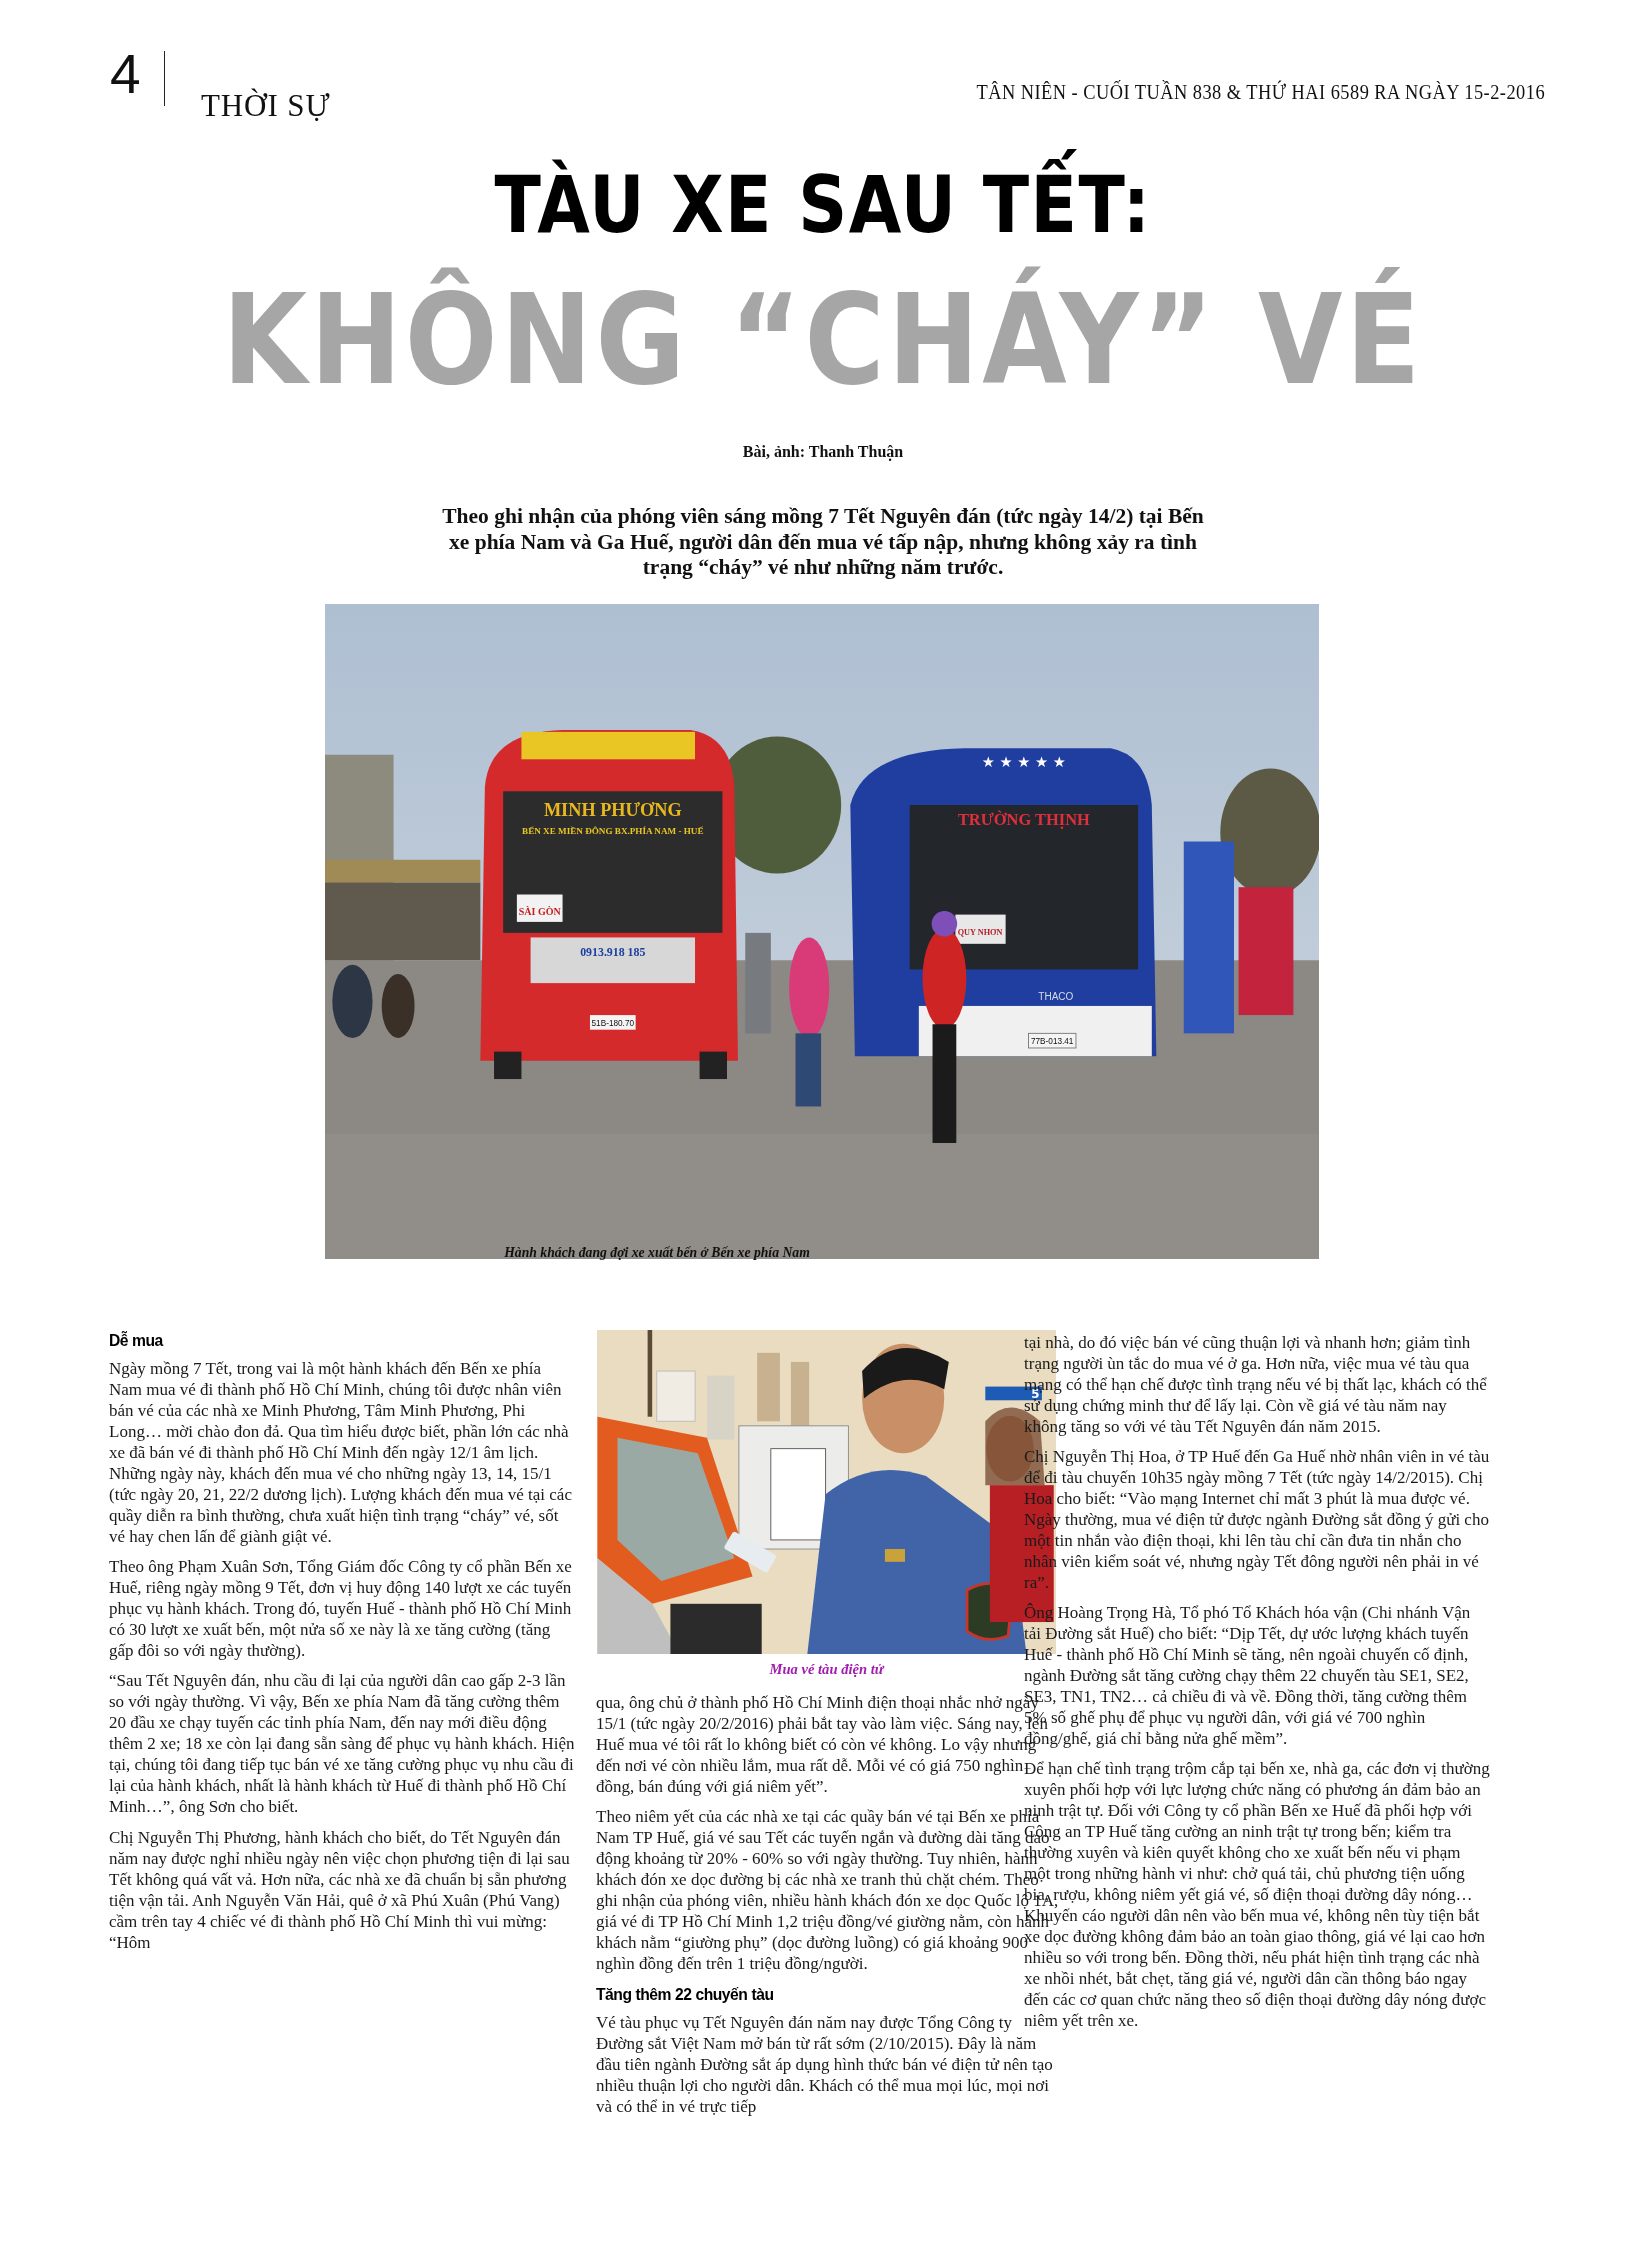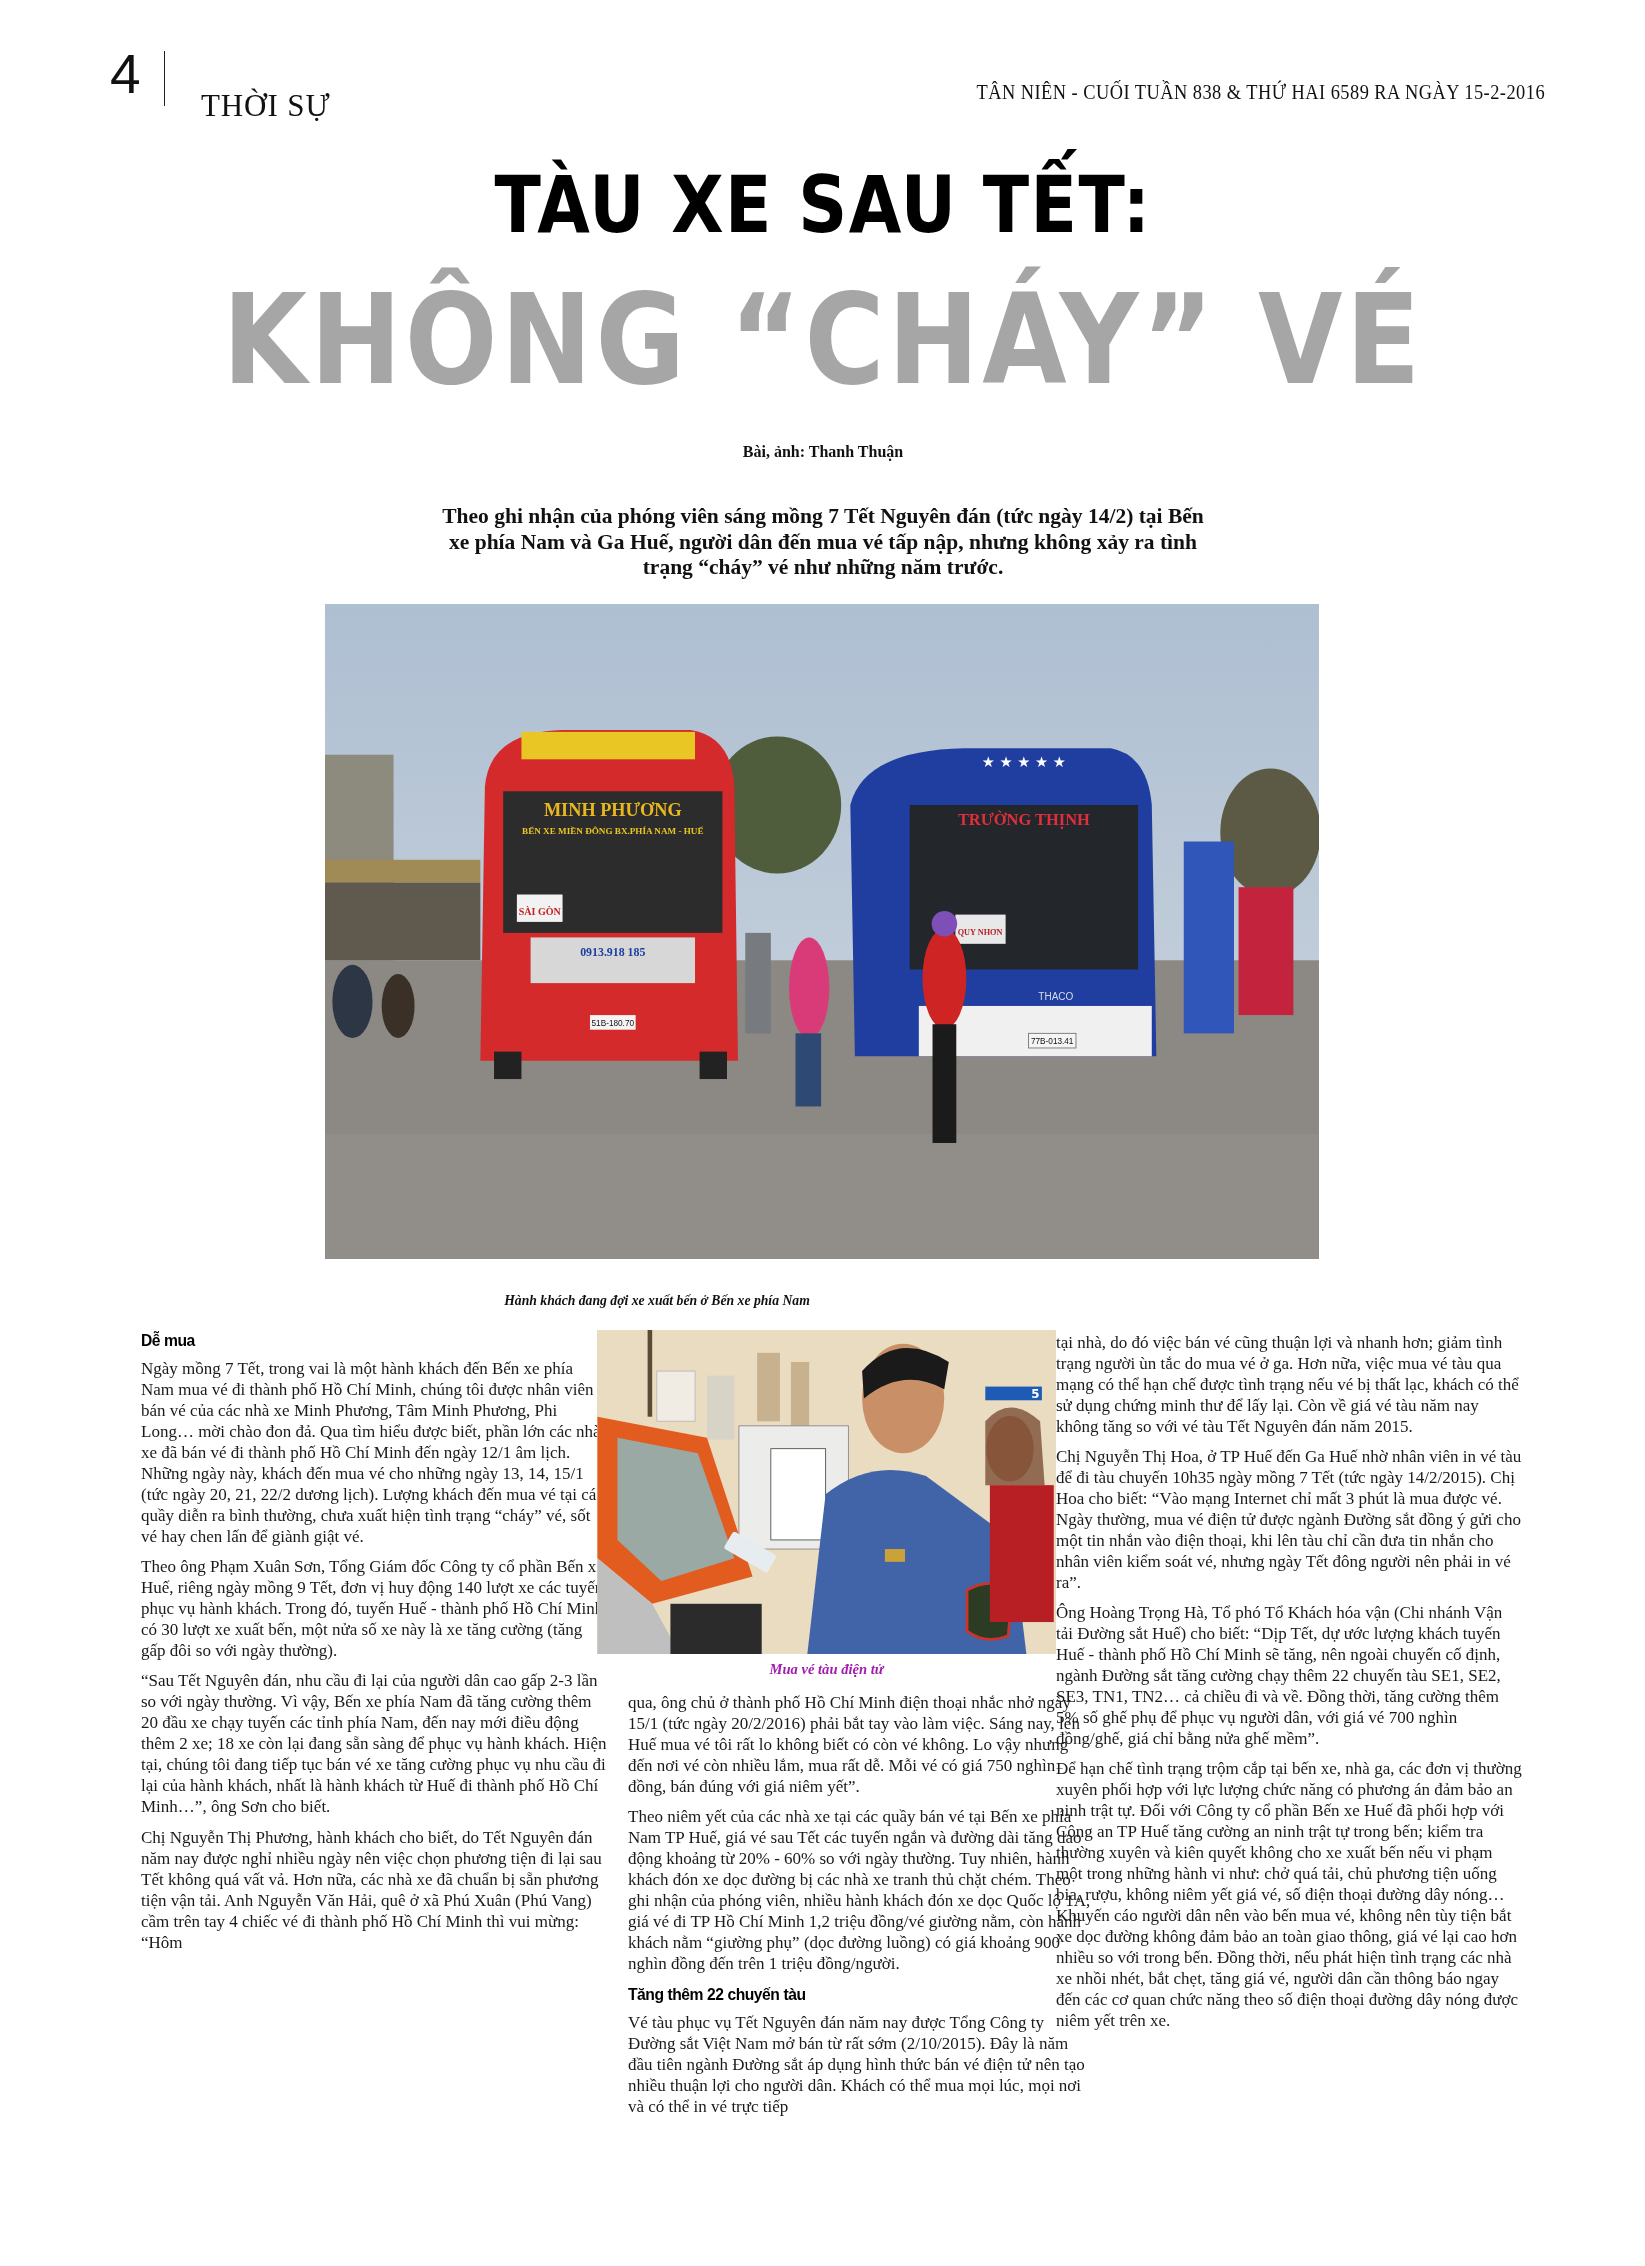--- a/index.html
+++ b/index.html
@@ -14,24 +14,24 @@
 
     
     .head1 { left: 0; width: 1646px; top: 160px; text-align: center; font-family: "DejaVu Sans", sans-serif; font-weight: bold; font-size: 79px; line-height: 91px; color: #000; letter-spacing: 1.8px; transform: scaleX(0.86); }
     .head2 { left: 0; width: 1646px; top: 272px; text-align: center; font-family: "DejaVu Sans", sans-serif; font-weight: bold; font-size: 124px; line-height: 137px; color: #a6a6a6; letter-spacing: 3.7px; transform: scaleX(0.88); }
 
     .byline { left: 0; width: 1646px; top: 437px; text-align: center; font-family: "Liberation Serif", serif; font-weight: bold; font-size: 16px; line-height: 29px; color: #111; }
     .sapo { left: 439px; width: 768px; top: 504px; text-align: center; font-family: "Liberation Serif", serif; font-weight: bold; font-size: 21.5px; line-height: 25.6px; color: #111; }
 
     
     .photo-main { left: 325px; top: 604px; width: 994px; height: 655px; overflow: hidden; background: #c9d4df; }
-    .cap-main { left: 0; width: 1314px; top: 1292px; text-align: center; font-family: "Liberation Serif", serif; font-style: italic; font-weight: bold; font-size: 13.7px; line-height: 18.3px; color: #111; }
+    .cap-main { left: 0; width: 1314px; top: 1244px; text-align: center; font-family: "Liberation Serif", serif; font-style: italic; font-weight: bold; font-size: 13.7px; line-height: 18.3px; color: #111; }
 
     
-    .col { font-family: "Liberation Serif", serif; font-size: 17px; line-height: 21px; color: #1a1a1a; text-align: left; margin-left: 32px; }
+    .col { font-family: "Liberation Serif", serif; font-size: 17px; line-height: 21px; color: #1a1a1a; text-align: left; }
     .col p { margin: 0 0 9.1px 0; }
     .col1 { left: 109px; top: 1329px; width: 466px; }
     .col2 { left: 596px; top: 1692px; width: 466px; }
     .col3 { left: 1024px; top: 1332px; width: 466px; }
     .subhead { font-family: "Liberation Sans", sans-serif; font-weight: bold; font-size: 17.4px; line-height: 22px; letter-spacing: -0.5px; color: #000; margin: 0 0 7.3px 0; transform: scaleX(0.9); transform-origin: left; }
 
     .photo-kiosk { left: 597px; top: 1330px; width: 459px; height: 324px; overflow: hidden; background: #e8dcc2; }
     .cap-kiosk { left: 597px; width: 459px; top: 1660px; text-align: center; font-family: "Liberation Serif", serif; font-style: italic; font-weight: bold; font-size: 14.6px; line-height: 18.3px; color: #a21caf; }
   </style>
 </head>

